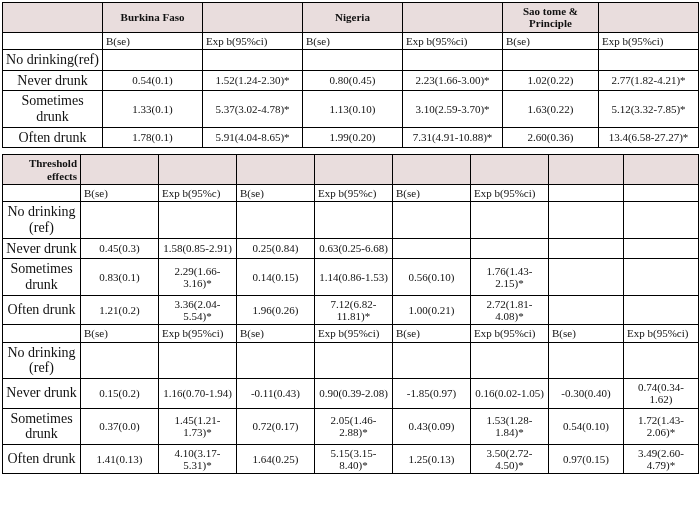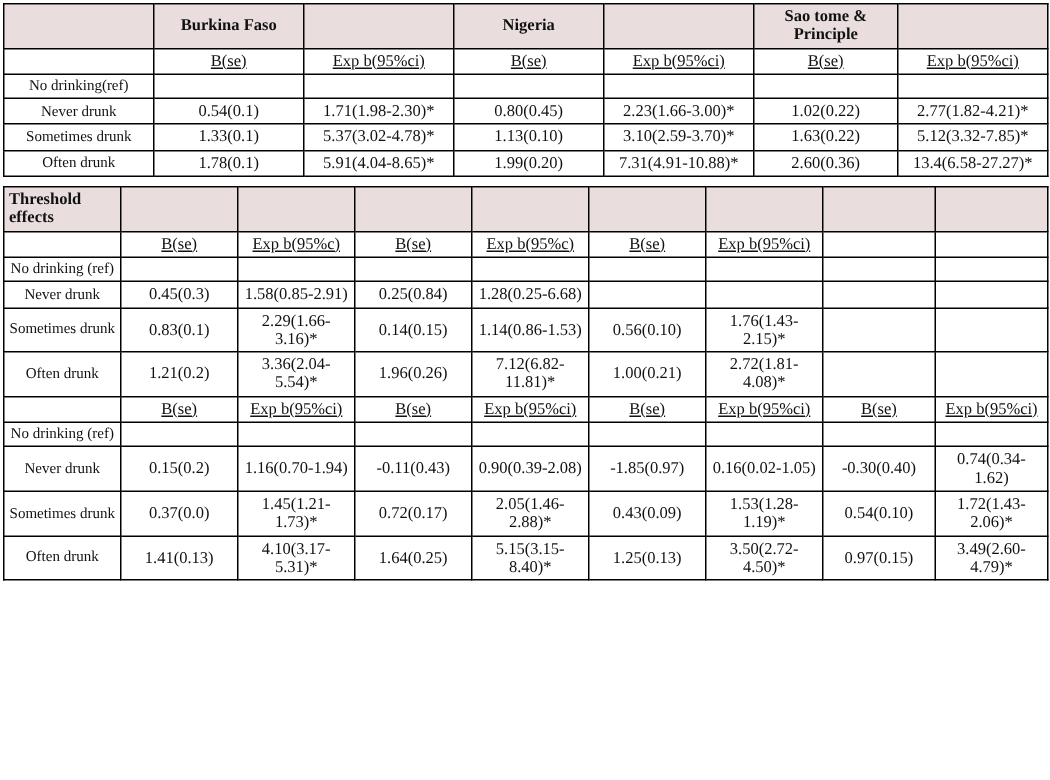--- a/index.html
+++ b/index.html
@@ -41,37 +41,35 @@
   }
   .hdr {
     background: #e9dddd;
     font-weight: bold;
     text-align: center;
   }
   .hdr-blank {
     background: #e9dddd;
   }
   .sub {
-    text-align: center;
-    font-size: 11px;
-    text-decoration: underline;
+    font-size: 11px;
   }
   .rowlabel {
     text-align: center;
-    font-size: 10px;
+    font-size: 14px;
     margin-top: 35px;
   }
   .val {
     text-align: center;
     font-size: 11px;
   }
   .thresh {
     background: #e9dddd;
     font-weight: bold;
-    text-align: left;
+    text-align: right;
     font-size: 11px;
   }
 </style>
 </head>
 <body>
 
 <div class="page">
 
   <table class="t1">
     <colgroup>
@@ -108,21 +106,21 @@
         <td class="val"></td>
         <td class="val"></td>
         <td class="val"></td>
         <td class="val"></td>
         <td class="val"></td>
         <td class="val"></td>
       </tr>
       <tr>
         <td class="rowlabel">Never drunk</td>
         <td class="val">0.54(0.1)</td>
-        <td class="val">1.71(1.98-2.30)*</td>
+        <td class="val">1.52(1.24-2.30)*</td>
         <td class="val">0.80(0.45)</td>
         <td class="val">2.23(1.66-3.00)*</td>
         <td class="val">1.02(0.22)</td>
         <td class="val">2.77(1.82-4.21)*</td>
       </tr>
       <tr>
         <td class="rowlabel">Sometimes drunk</td>
         <td class="val">1.33(0.1)</td>
         <td class="val">5.37(3.02-4.78)*</td>
         <td class="val">1.13(0.10)</td>
@@ -189,21 +187,21 @@
         <td class="val"></td>
         <td class="val"></td>
         <td class="val"></td>
         <td class="val"></td>
       </tr>
       <tr>
         <td class="rowlabel">Never drunk</td>
         <td class="val">0.45(0.3)</td>
         <td class="val">1.58(0.85-2.91)</td>
         <td class="val">0.25(0.84)</td>
-        <td class="val">1.28(0.25-6.68)</td>
+        <td class="val">0.63(0.25-6.68)</td>
         <td class="val"></td>
         <td class="val"></td>
         <td class="val"></td>
         <td class="val"></td>
       </tr>
       <tr>
         <td class="rowlabel">Sometimes drunk</td>
         <td class="val">0.83(0.1)</td>
         <td class="val">2.29(1.66-3.16)*</td>
         <td class="val">0.14(0.15)</td>
@@ -260,21 +258,21 @@
         <td class="val">-0.30(0.40)</td>
         <td class="val">0.74(0.34-1.62)</td>
       </tr>
       <tr>
         <td class="rowlabel">Sometimes drunk</td>
         <td class="val">0.37(0.0)</td>
         <td class="val">1.45(1.21-1.73)*</td>
         <td class="val">0.72(0.17)</td>
         <td class="val">2.05(1.46-2.88)*</td>
         <td class="val">0.43(0.09)</td>
-        <td class="val">1.53(1.28-1.19)*</td>
+        <td class="val">1.53(1.28-1.84)*</td>
         <td class="val">0.54(0.10)</td>
         <td class="val">1.72(1.43-2.06)*</td>
       </tr>
       <tr>
         <td class="rowlabel">Often drunk</td>
         <td class="val">1.41(0.13)</td>
         <td class="val">4.10(3.17-5.31)*</td>
         <td class="val">1.64(0.25)</td>
         <td class="val">5.15(3.15-8.40)*</td>
         <td class="val">1.25(0.13)</td>

